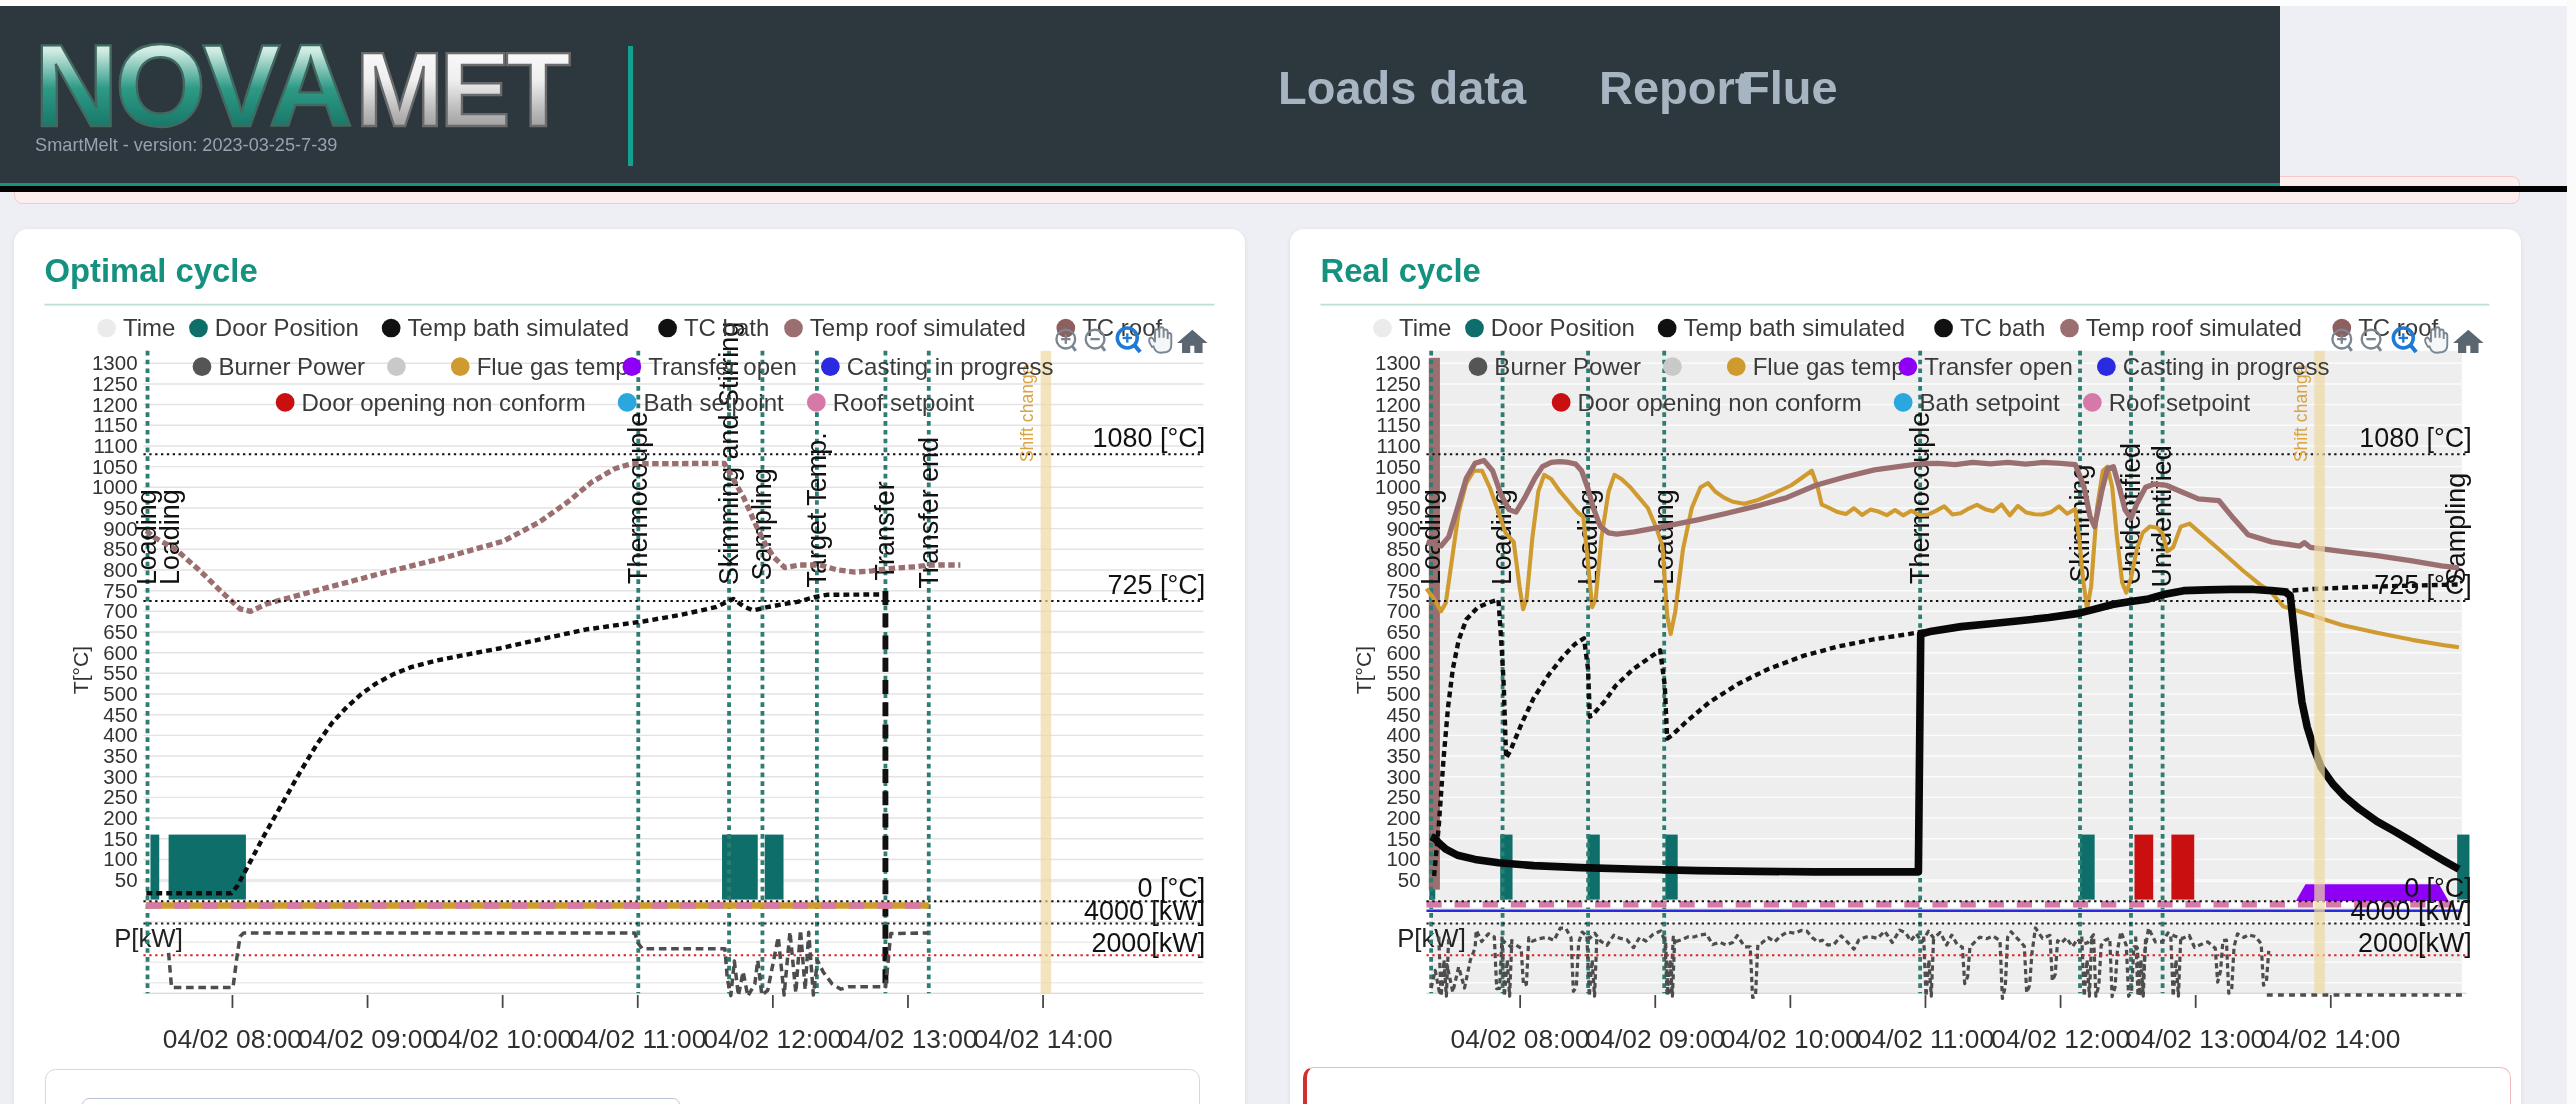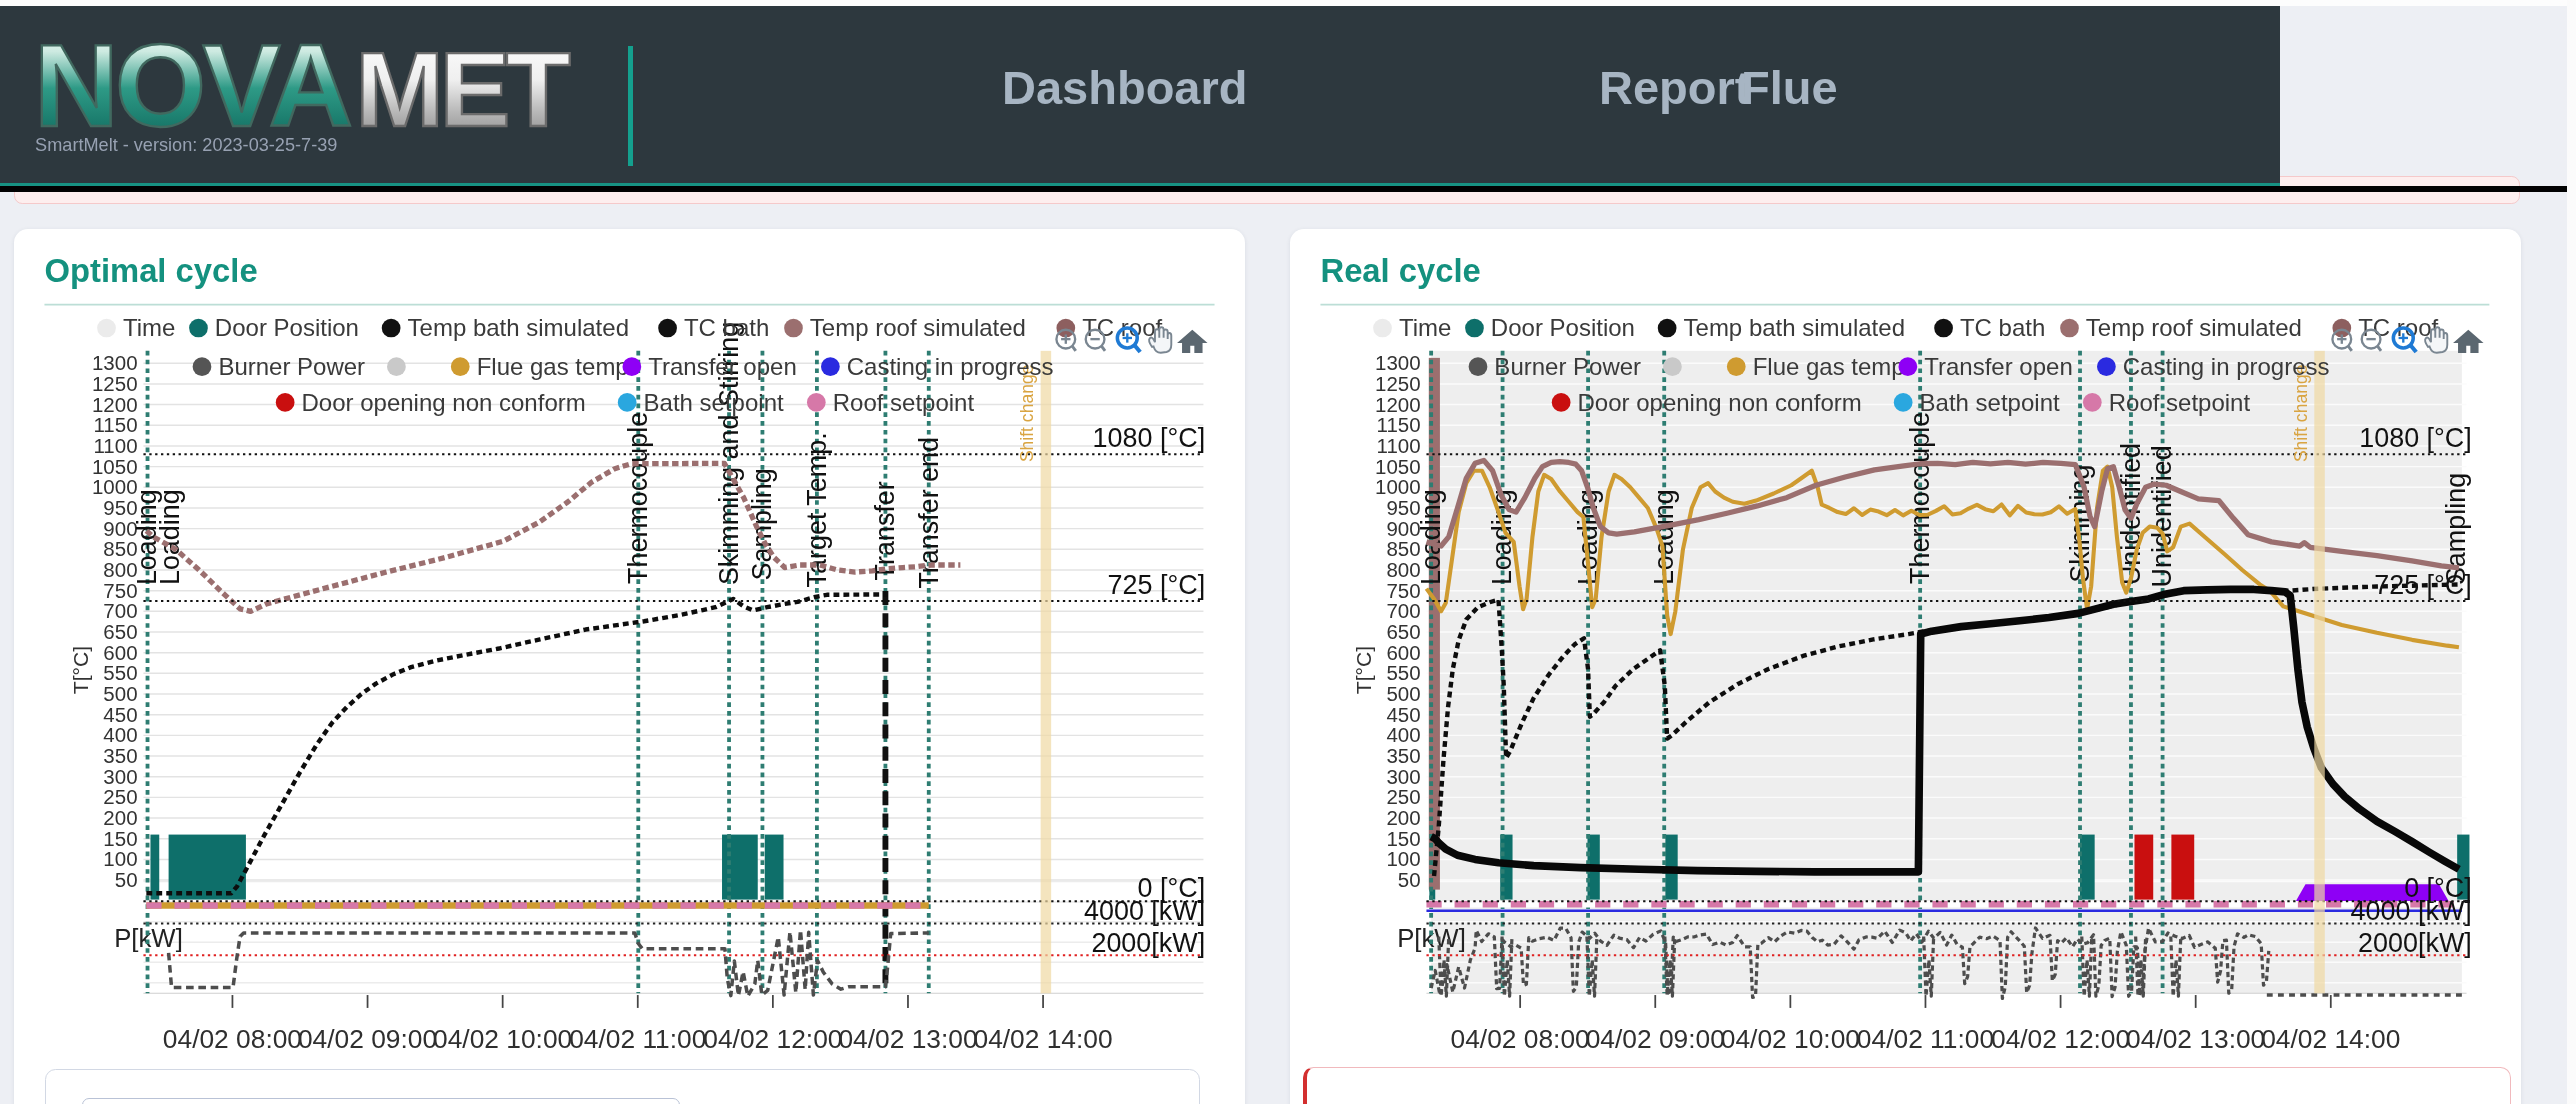--- a/index.html
+++ b/index.html
@@ -41,21 +41,21 @@
           <stop offset="0.42" stop-color="#efefef"></stop>
  <stop offset="0.7" stop-color="#b5b5b5"></stop>
           <stop offset="1" stop-color="#828282"></stop>
 </linearGradient>
 </defs>
       <text x="58" y="215" font-family="Liberation Sans, sans-serif" font-weight="bold" font-size="200" letter-spacing="-6" fill="url(#tealg)" stroke="#41695f" stroke-width="4">NOVA</text>
       <text x="607" y="215" font-family="Liberation Sans, sans-serif" font-weight="bold" font-size="182" letter-spacing="-8" fill="url(#silvg)" stroke="#6b6b6b" stroke-width="4">MET</text>
       <text x="60.0" y="258.0" font-family="Liberation Sans, sans-serif" font-size="31" fill="#97a1b2" text-anchor="start">SmartMelt - version: 2023-03-25-7-39</text>
     </svg>
   <div class="tealstick"></div>
-  <span class="nav" style="left:1002px">Dashboard</span>
+  <span class="nav" style="left:1278px">Loads data</span>
   <span class="nav" style="left:1599px">Report</span>
   <span class="nav" style="left:1741px">Flue</span>
 </div>
 <div class="blackbar"></div>
 <div class="card" style="left:14px">
   <svg width="1231" height="875" viewBox="24 392 2102 1494" style="position:absolute;left:0;top:0">
     <text x="76.0" y="482.0" font-family="Liberation Sans, sans-serif" font-size="56" fill="#14917f" text-anchor="start" font-weight="bold">Optimal cycle</text>
     <line x1="76" y1="521" x2="2074" y2="521" stroke="#bcded6" stroke-width="3"></line>
     <line x1="245.0" y1="1503.7" x2="2055.0" y2="1503.7" stroke="#e3e3e3" stroke-width="2.5"></line>
       <line x1="245.0" y1="1468.4" x2="2055.0" y2="1468.4" stroke="#e3e3e3" stroke-width="2.5"></line>

